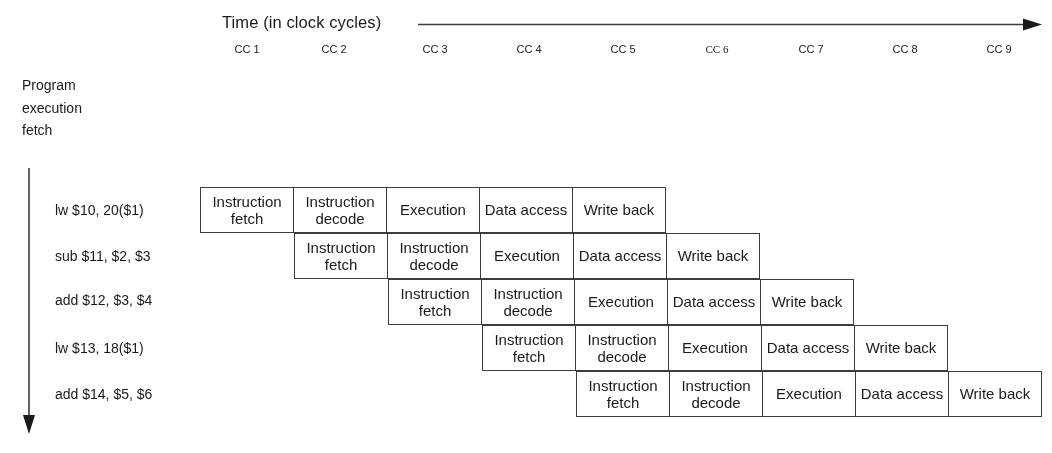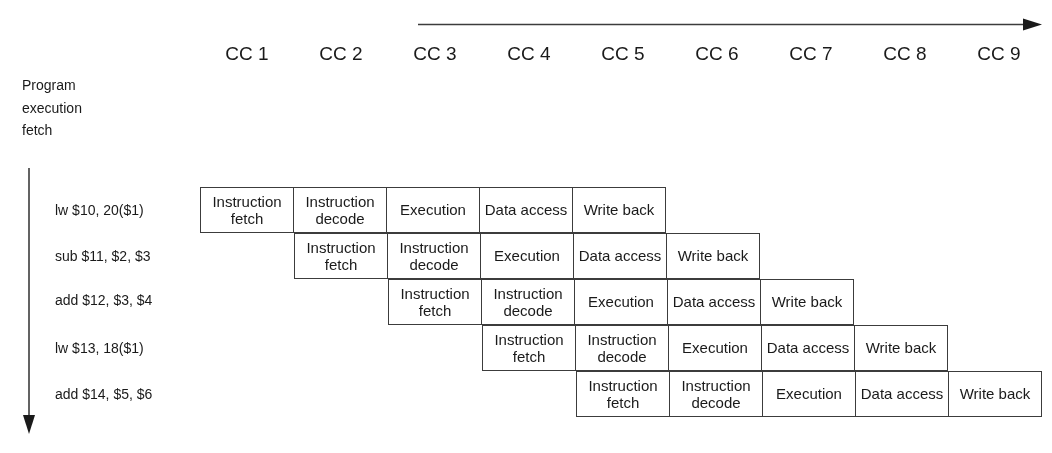--- a/index.html
+++ b/index.html
@@ -33,21 +33,21 @@
     left: 418px;
     top: 14px;
     width: 624px;
     height: 22px;
   }
   .cc-label {
     position: absolute;
     top: 43px;
     width: 94px;
     text-align: center;
-    font-size: 19px;
+    font-size: 11px;
     white-space: nowrap;
   }
 
   
   .prog-order {
     position: absolute;
     left: 22px;
     top: 74px;
     font-size: 14px;
     line-height: 22.5px;
@@ -97,33 +97,34 @@
     color: #1a1a1a;
   }
   .stage:first-child { margin-left: 0; }
   .stage span { display: block; padding: 0 3px; }
 </style>
 </head>
 <body>
 
 <div id="canvas">
 
+  <div class="time-label">Time (in clock cycles)</div>
 
   <svg class="time-axis" viewBox="0 0 624 22">
     <line x1="0" y1="10.5" x2="608" y2="10.5" stroke="#3c3c3c" stroke-width="1.6"></line>
     <polygon points="624,10.5 605,4.5 605,16.5" fill="#1a1a1a"></polygon>
   </svg>
 
   <div id="cc-labels">
       <div class="cc-label" style="left: 200px;">CC 1</div>
-      <div class="cc-label" style="left: 294px;">CC 2</div>
+      <div class="cc-label" style="left: 287px;">CC 2</div>
       <div class="cc-label" style="left: 388px;">CC 3</div>
       <div class="cc-label" style="left: 482px;">CC 4</div>
       <div class="cc-label" style="left: 576px;">CC 5</div>
-      <div class="cc-label" style="left: 670px;">CC 6</div>
+      <div class="cc-label" style="left: 670px; font-family: Liberation Serif, serif;">CC 6</div>
       <div class="cc-label" style="left: 764px;">CC 7</div>
       <div class="cc-label" style="left: 858px;">CC 8</div>
       <div class="cc-label" style="left: 952px;">CC 9</div>
     </div>
 
   <div class="prog-order">
     <div>Program</div>
     <div>execution</div>
     <div>fetch</div>
   </div>

